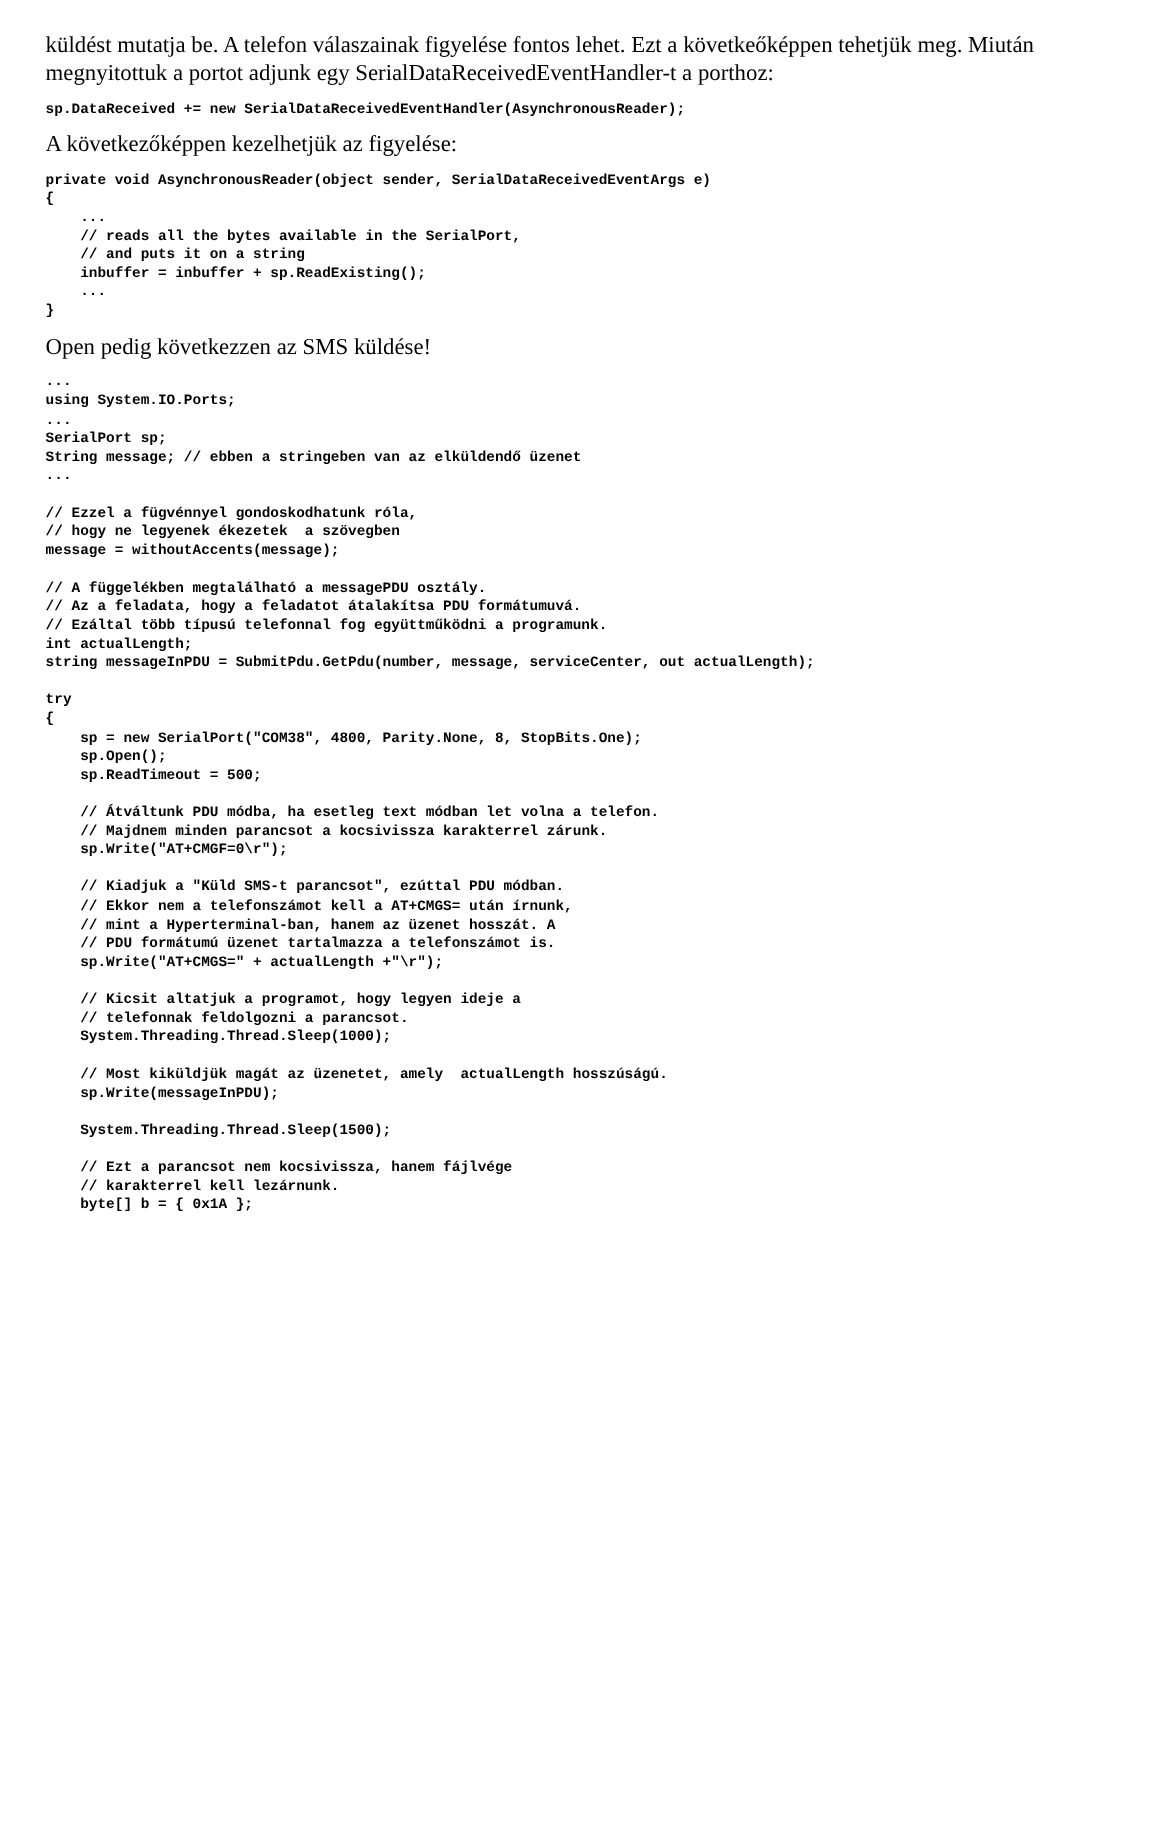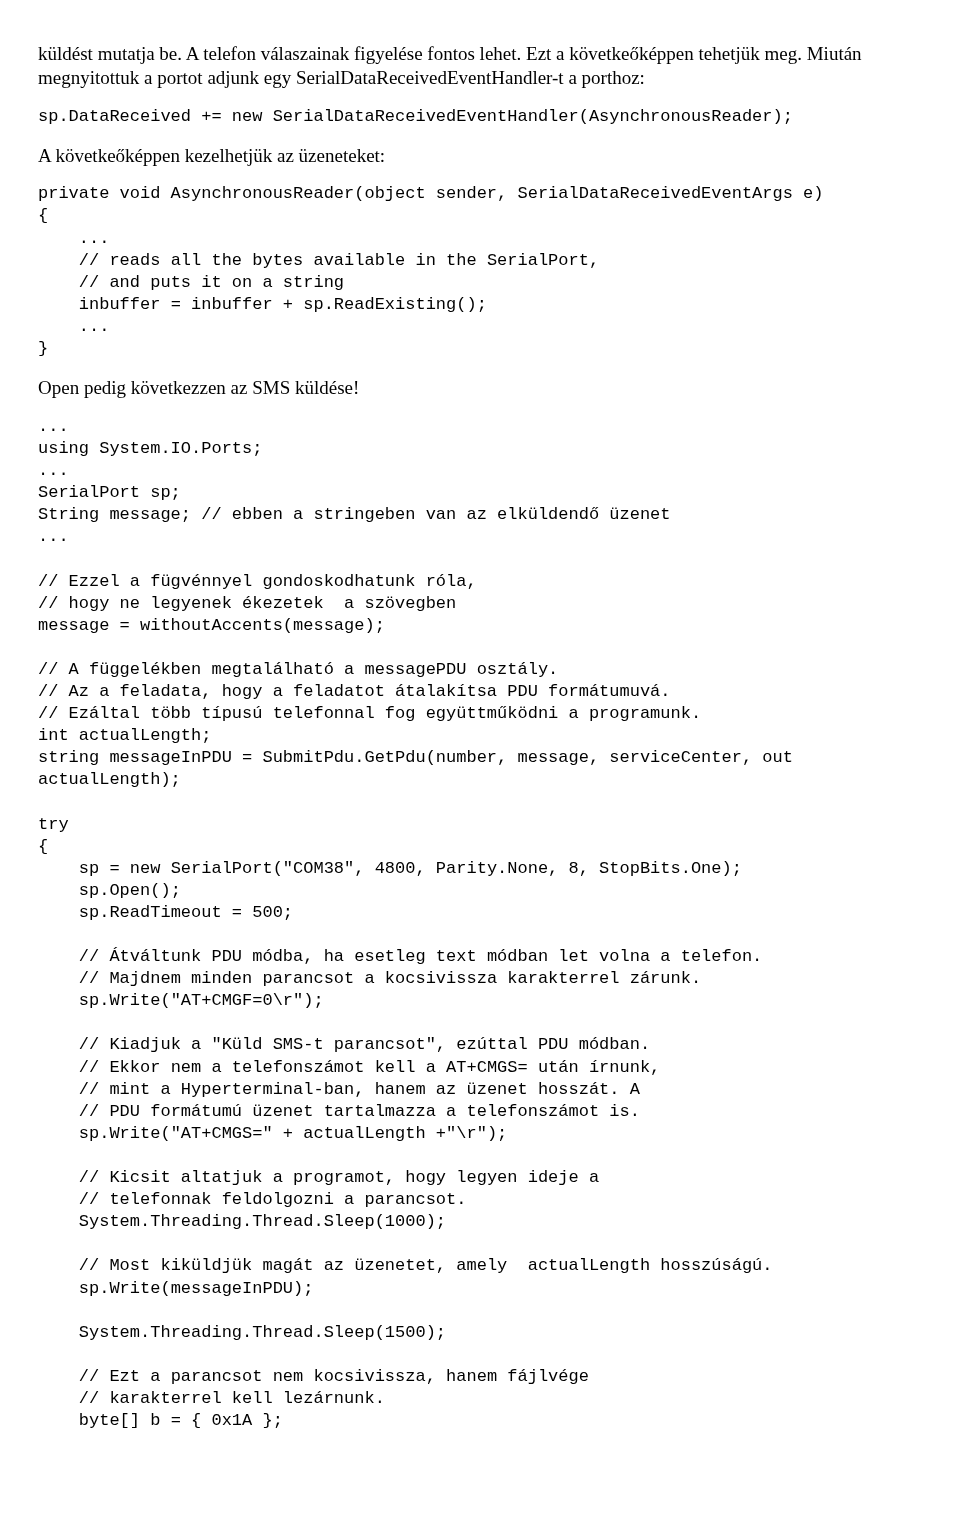--- a/index.html
+++ b/index.html
@@ -5,40 +5,40 @@
   body {
     font-family: "Times New Roman", Times, serif;
     font-size: 19px;
     line-height: 1.25;
     margin: 26px 38px 30px 38px;
     color: #000;
     background: #fff;
   }
   .mono {
     font-family: "Courier New", Courier, monospace;
-    font-weight: normal;
-    font-size: 17px;
+    font-weight: bold;
+    font-size: 12px;
     white-space: pre-wrap;
     line-height: 1.3;
   }
   .para {
-    margin: 16px 0;
+    margin: 0 0;
   }
   .block {
     margin: 10px 0 10px 0;
   }
 </style>
 </head>
 <body>
 
 <div class="para">küldést mutatja be. A telefon válaszainak figyelése fontos lehet. Ezt a követkeőképpen tehetjük meg. Miután megnyitottuk a portot adjunk egy  SerialDataReceivedEventHandler-t a porthoz:</div>
 
 <div class="mono block">sp.DataReceived += new SerialDataReceivedEventHandler(AsynchronousReader);</div>
 
-<div class="para">A követkeőképpen kezelhetjük az üzeneteket:</div>
+<div class="para">A következőképpen kezelhetjük az figyelése:</div>
 
 <div class="mono block">private void AsynchronousReader(object sender, SerialDataReceivedEventArgs e)
 {
     ...
     // reads all the bytes available in the SerialPort,
     // and puts it on a string
     inbuffer = inbuffer + sp.ReadExisting();
     ...
 }</div>
 

